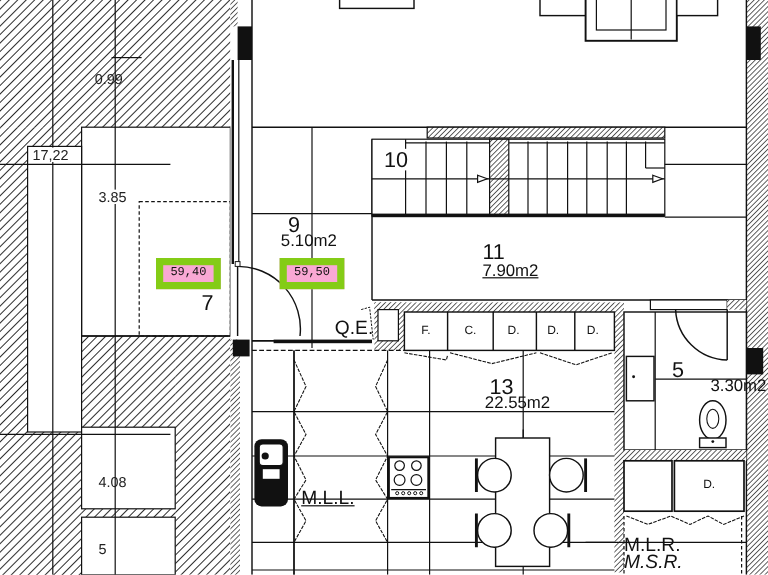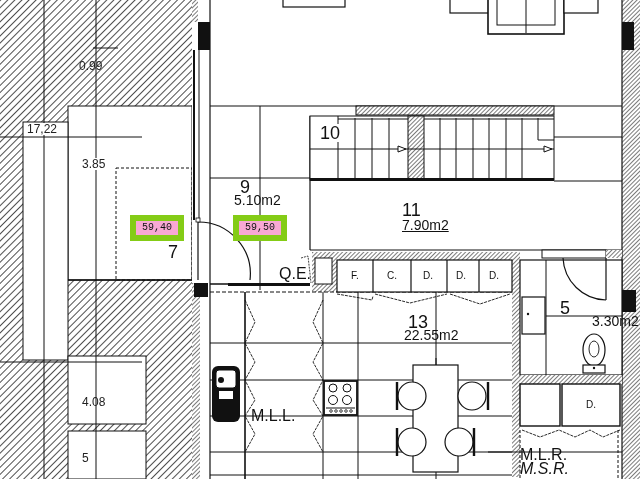--- a/index.html
+++ b/index.html
@@ -243,21 +243,21 @@
 <div class="lbl room-num" style="left:402px;top:201px;">11</div>
 <div class="lbl room-area" style="left:402px;top:218px;text-decoration:underline;">7.90m2</div>
 
 <div class="lbl room-num" style="left:408px;top:313px;">13</div>
 <div class="lbl room-area" style="left:404px;top:328px;">22.55m2</div>
 
 <div class="lbl room-num" style="left:560px;top:299px;">5</div>
 <div class="lbl room-area" style="left:560px;top:314px;margin-left:32px;">3.30m2</div>
 
 <div class="lbl small" style="left:279px;top:266px;">Q.E.</div>
-<div class="lbl small" style="left:251px;top:408px;">M.L.L.</div>
+<div class="lbl small" style="left:251px;top:408px;text-decoration:underline;">M.L.L.</div>
 <div class="lbl small" style="left:520px;top:447px;">M.L.R.</div>
 <div class="lbl small" style="left:520px;top:461px;font-style:italic;">M.S.R.</div>
 
 <div class="lbl cab-lbl" style="left:351px;top:271px;">F.</div>
 <div class="lbl cab-lbl" style="left:387px;top:271px;">C.</div>
 <div class="lbl cab-lbl" style="left:423px;top:271px;">D.</div>
 <div class="lbl cab-lbl" style="left:456px;top:271px;">D.</div>
 <div class="lbl cab-lbl" style="left:489px;top:271px;">D.</div>
 <div class="lbl cab-lbl" style="left:586px;top:400px;">D.</div>
 

